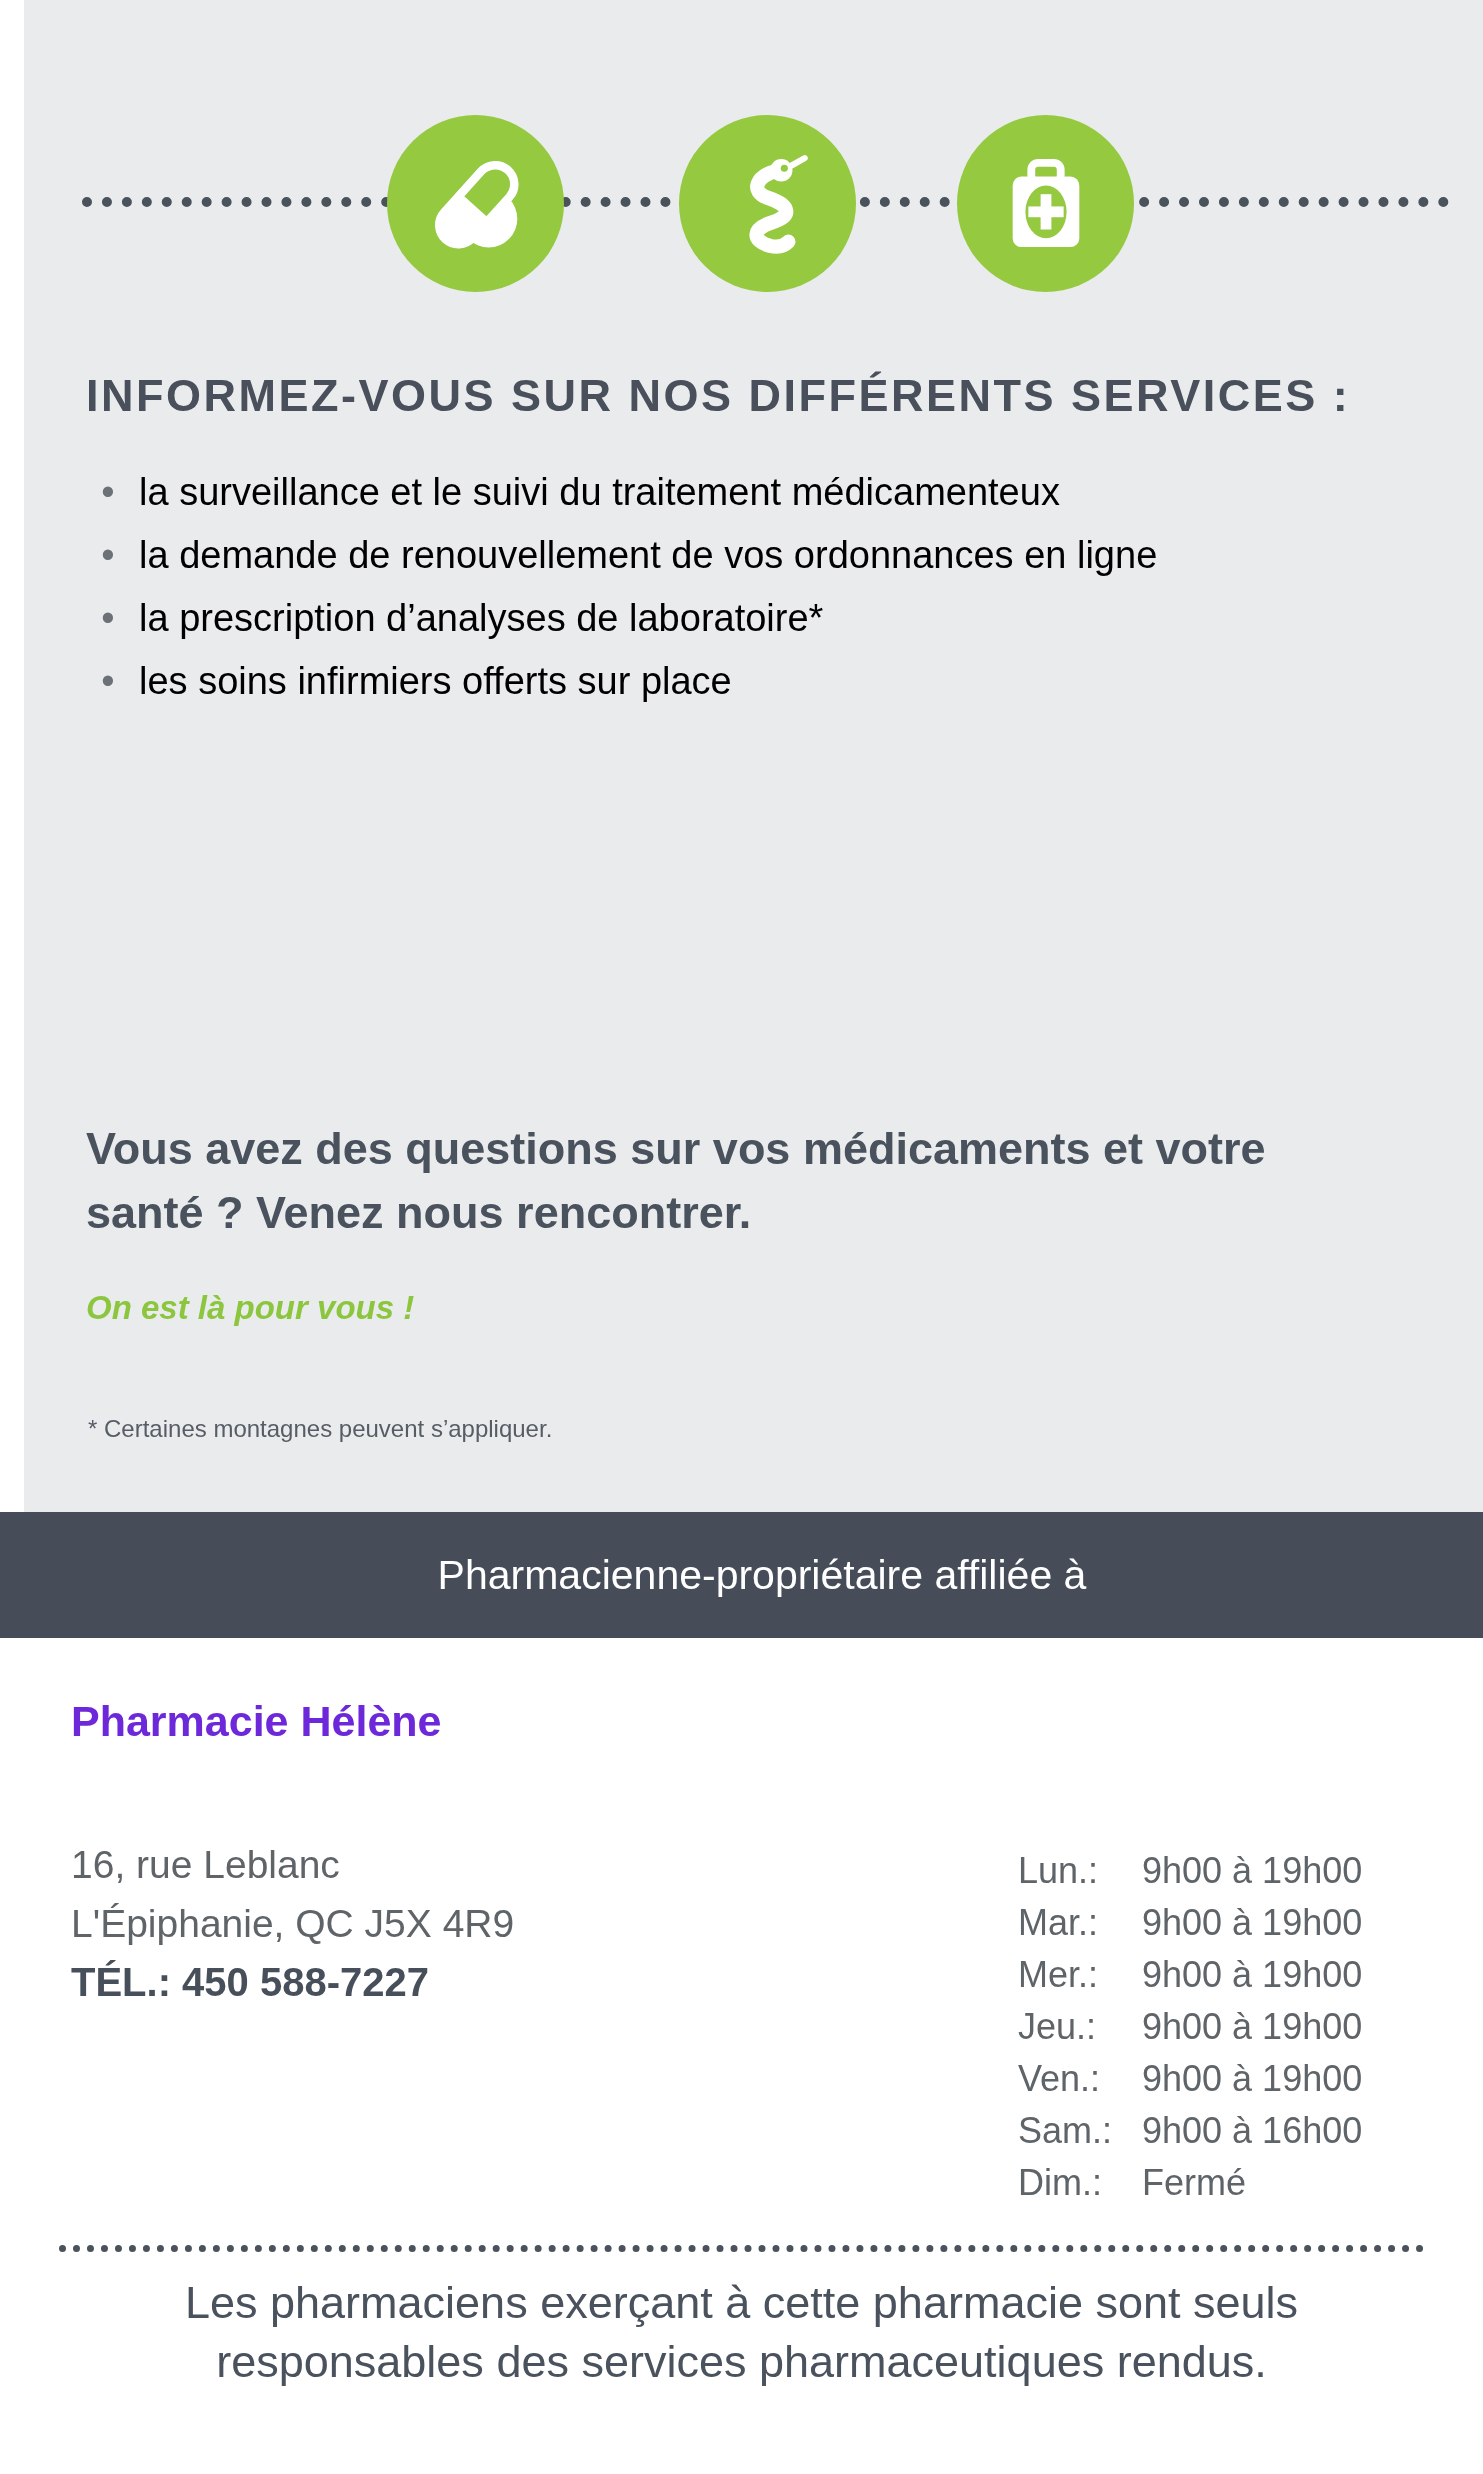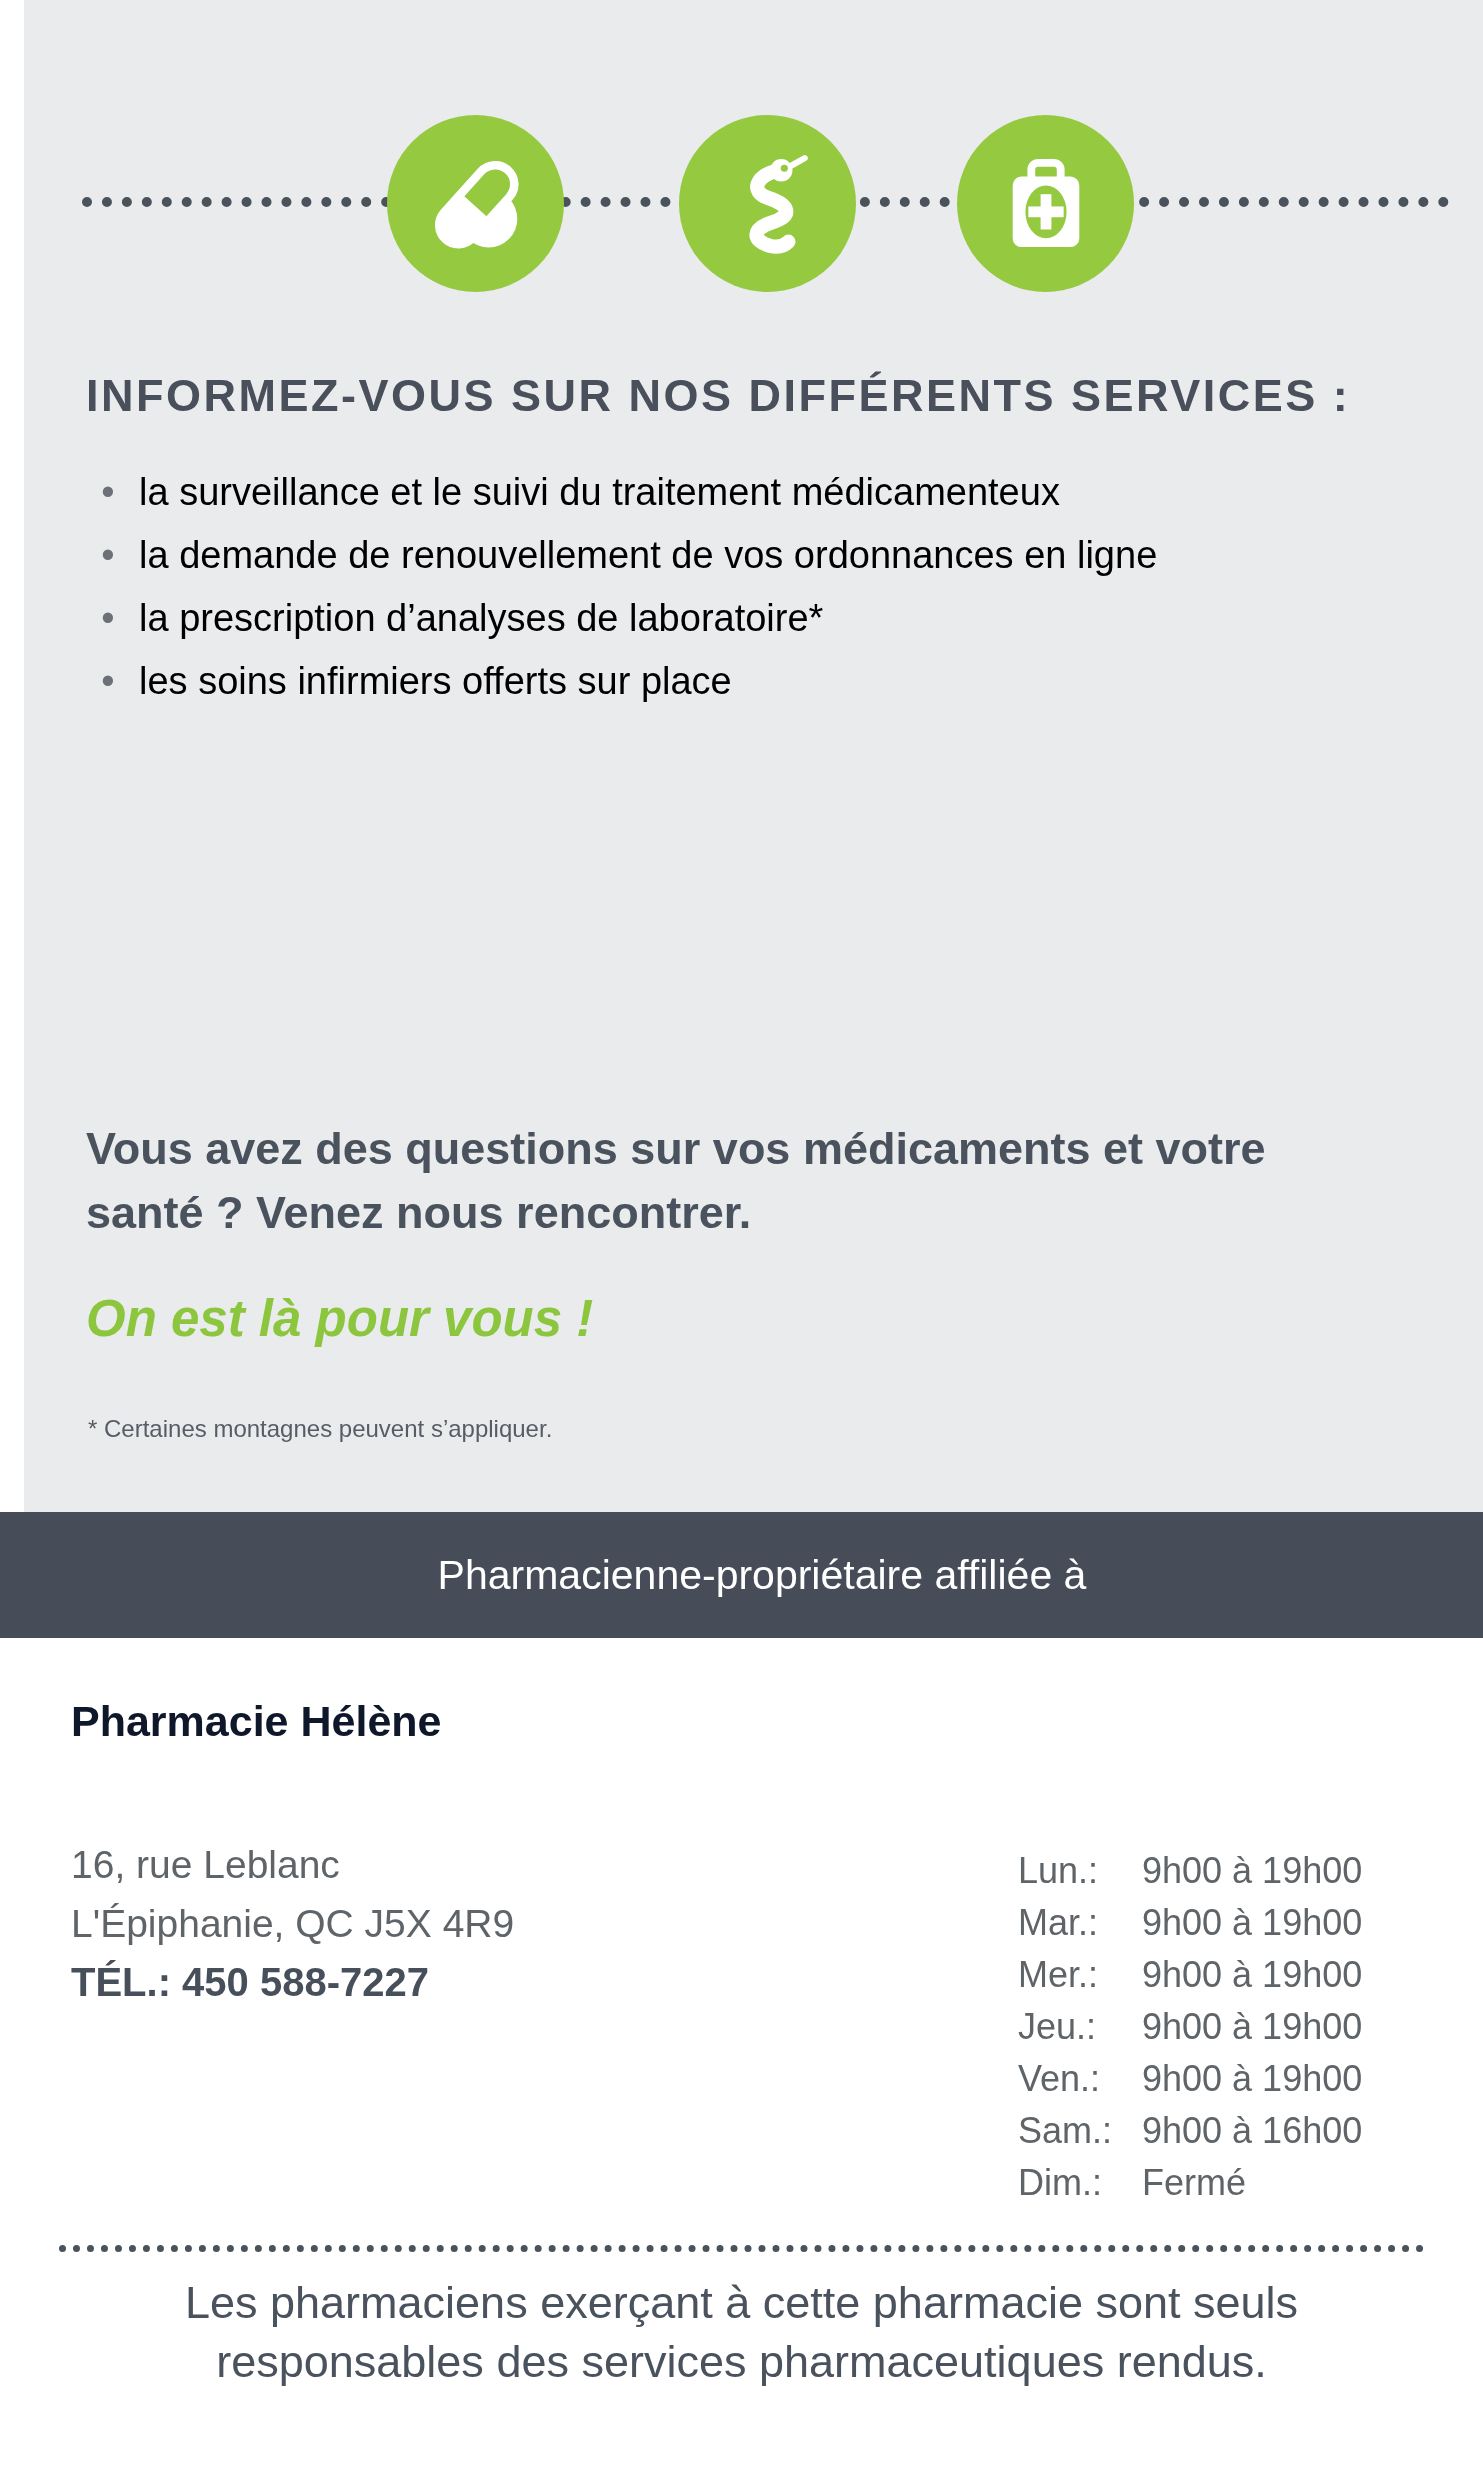--- a/index.html
+++ b/index.html
@@ -14,33 +14,33 @@
     background:#94C940;display:flex;align-items:center;justify-content:center;}
   .c1{left:363px;} .c2{left:655px;} .c3{left:933px;}
   .heading{position:absolute;top:370px;left:62px;right:33px;font-size:45px;font-weight:bold;
     letter-spacing:2.5px;color:#49505B;}
   .services{position:absolute;top:461px;left:64px;right:41px;list-style:none;margin:0;padding:0;
     font-size:38px;color:#000000;line-height:63px;}
   .services li{position:relative;padding-left:51px;white-space:pre-line;}
   .services li::before{content:'\2022';position:absolute;left:13.2px;top:0;color:#6C7177;}
   .questions{position:absolute;top:1117px;left:62px;width:1256px;font-size:45px;font-weight:bold;
     color:#49525D;line-height:64px;}
-  .tagline{position:absolute;top:1289px;left:62px;font-size:51px;font-weight:bold;font-style:italic;
+  .tagline{position:absolute;top:1289px;left:62px;font-size:33px;font-weight:bold;font-style:italic;
     color:#8CC63E;}
   .fineprint{position:absolute;top:1415px;left:64px;font-size:24px;color:#575D66;}
   
   .banner{position:absolute;top:1512px;left:0;width:1483px;height:126px;background:#464D59;
     display:flex;align-items:center;justify-content:center;gap:41px;padding-left:41px;box-sizing:border-box;}
   .banner-text{color:#ffffff;font-size:41px;}
   .proxim-logo{display:flex;align-items:center;color:#ffffff;
     font-family:"Liberation Serif", serif;font-weight:bold;font-size:69px;}
   .proxim-logo svg{width:59px;height:86px;margin:0 -5px;transform:translateY(5px);}
   
   .section-white{position:absolute;top:1638px;left:0;width:1483px;height:837px;background:#ffffff;}
-  .pharm-name{position:absolute;top:51px;left:71px;font-size:43px;font-weight:bold;color:#0f172a;line-height:64px;}
+  .pharm-name{position:absolute;top:51px;left:71px;font-size:43px;font-weight:bold;color:#6d28d9;line-height:64px;}
   .address{position:absolute;top:197px;left:71px;font-size:39px;color:#5F6469;line-height:59px;}
   .address .phone{font-weight:bold;color:#474F5A;font-size:40px;}
   .hours{position:absolute;top:207px;left:1018px;font-size:36px;color:#5F6469;line-height:52px;}
   .hours-row{display:flex;}
   .hours-row .day{width:124px;}
   .dotline-bottom{position:absolute;top:607px;left:59px;right:59px;height:0;border-top:7.4px dotted #4A525C;}
   .footer{position:absolute;top:635px;left:0;right:0;text-align:center;font-size:45px;
     color:#4A525E;line-height:59px;}
 </style>
 </head>

